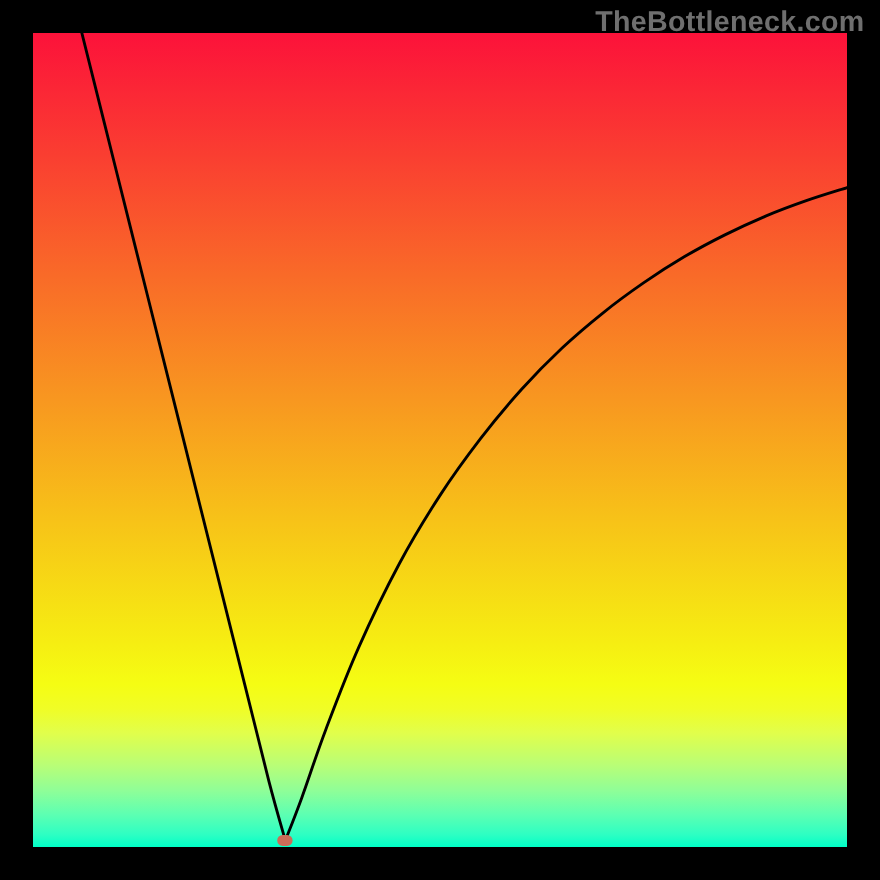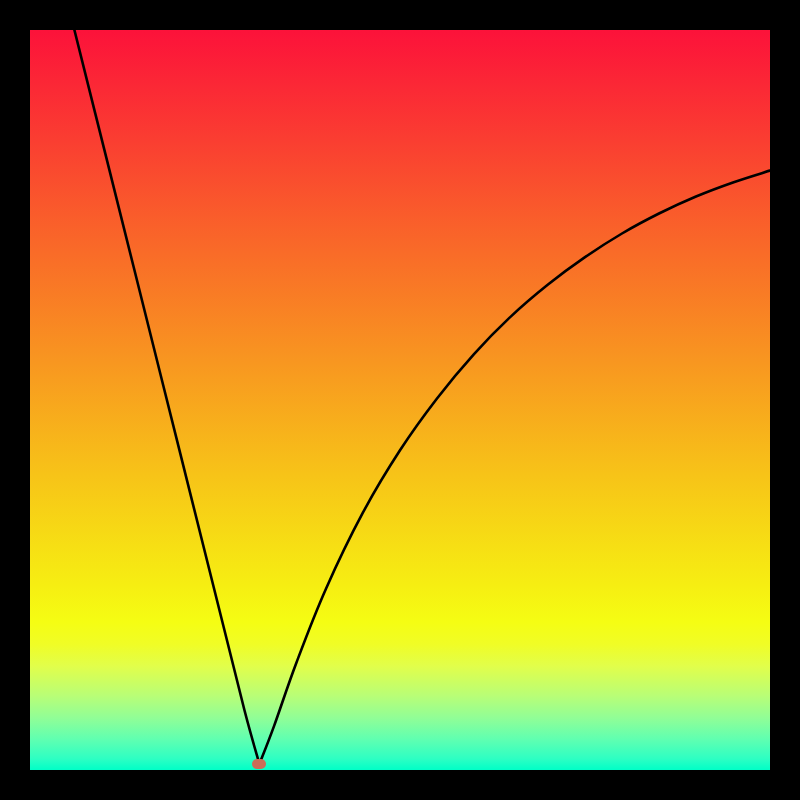--- a/index.html
+++ b/index.html
@@ -55,20 +55,21 @@
     border-radius: 5px;
     transform: translate(-50%, -50%);
     z-index: 4;
   }
 </style>
 </head>
 <body>
 
 <div class="frame">
 
+  <div class="watermark">TheBottleneck.com</div>
 
   <div class="plot-area">
 
     <svg class="gradient" width="740" height="740" viewBox="0 0 740 740" preserveAspectRatio="none">
       <defs>
         <linearGradient id="bg" x1="0" y1="0" x2="0" y2="1">
             <stop offset="0%" stop-color="#fc123a"></stop>
             <stop offset="15%" stop-color="#fa3e31"></stop>
             <stop offset="30%" stop-color="#f96b28"></stop>
             <stop offset="45%" stop-color="#f89720"></stop>

